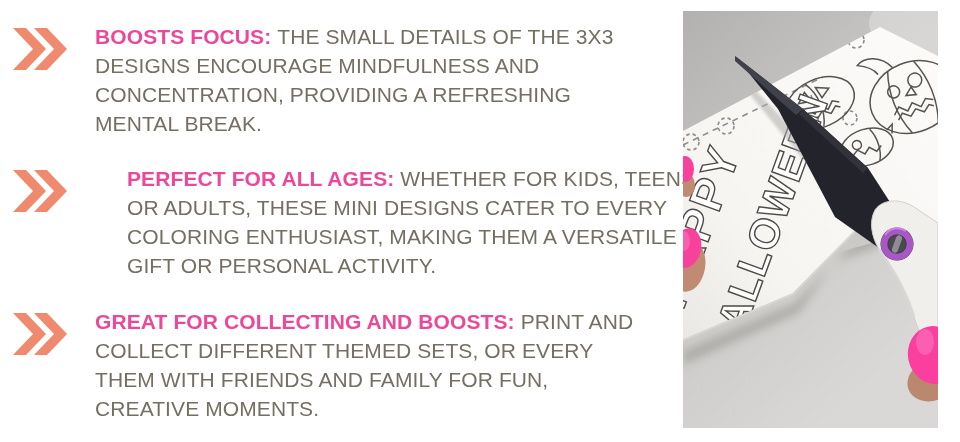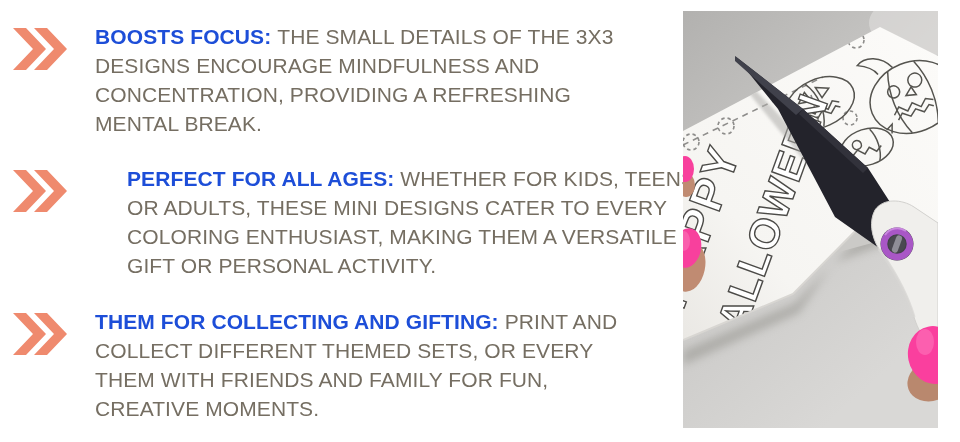--- a/index.html
+++ b/index.html
@@ -13,21 +13,21 @@
   .feature.f1{top:22px;}
   .feature.f2{top:164px;gap:32px;}
   .feature.f3{top:307px;}
   .chev{flex:0 0 54px;width:54px;height:42px;margin-top:6px;margin-right:28px;}
   .ftext{
     width:585px;
     font-size:21px;line-height:29px;letter-spacing:0.1px;
     color:#756E62;
     white-space:pre-line;
   }
-  .ftext b{font-weight:700;color:#1d4ed8;text-align:right;}
+  .ftext b{font-weight:700;color:#ec4899;text-align:right;}
   .photo{position:absolute;left:683px;top:11px;width:255px;height:417px;}
   .photo svg{display:block;width:255px;height:417px;}
 </style>
 </head>
 <body>
 
 <div class="features">
 
   <div class="feature f1">
     <svg class="chev" viewBox="0 0 54 42" aria-hidden="true">
@@ -49,21 +49,21 @@
 OR ADULTS, THESE MINI DESIGNS CATER TO EVERY
 COLORING ENTHUSIAST, MAKING THEM A VERSATILE
 GIFT OR PERSONAL ACTIVITY.</span></div>
   </div>
 
   <div class="feature f3">
     <svg class="chev" viewBox="0 0 54 42" aria-hidden="true">
       <polygon points="0,0 13,0 33,21 13,42 0,42 20,21" fill="#EF8A6E"></polygon>
       <polygon points="21,0 34,0 54,21 34,42 21,42 41,21" fill="#EF8A6E"></polygon>
     </svg>
-    <div class="ftext"><b>THEM FOR COLLECTING AND GIFTING: </b><span>PRINT AND
+    <div class="ftext"><b>GREAT FOR COLLECTING AND BOOSTS: </b><span>PRINT AND
 COLLECT DIFFERENT THEMED SETS, OR EVERY
 THEM WITH FRIENDS AND FAMILY FOR FUN,
 CREATIVE MOMENTS.</span></div>
   </div>
 
 </div>
 
 <figure class="photo" style="margin:0">
 <svg viewBox="0 0 255 417">
   <defs>

